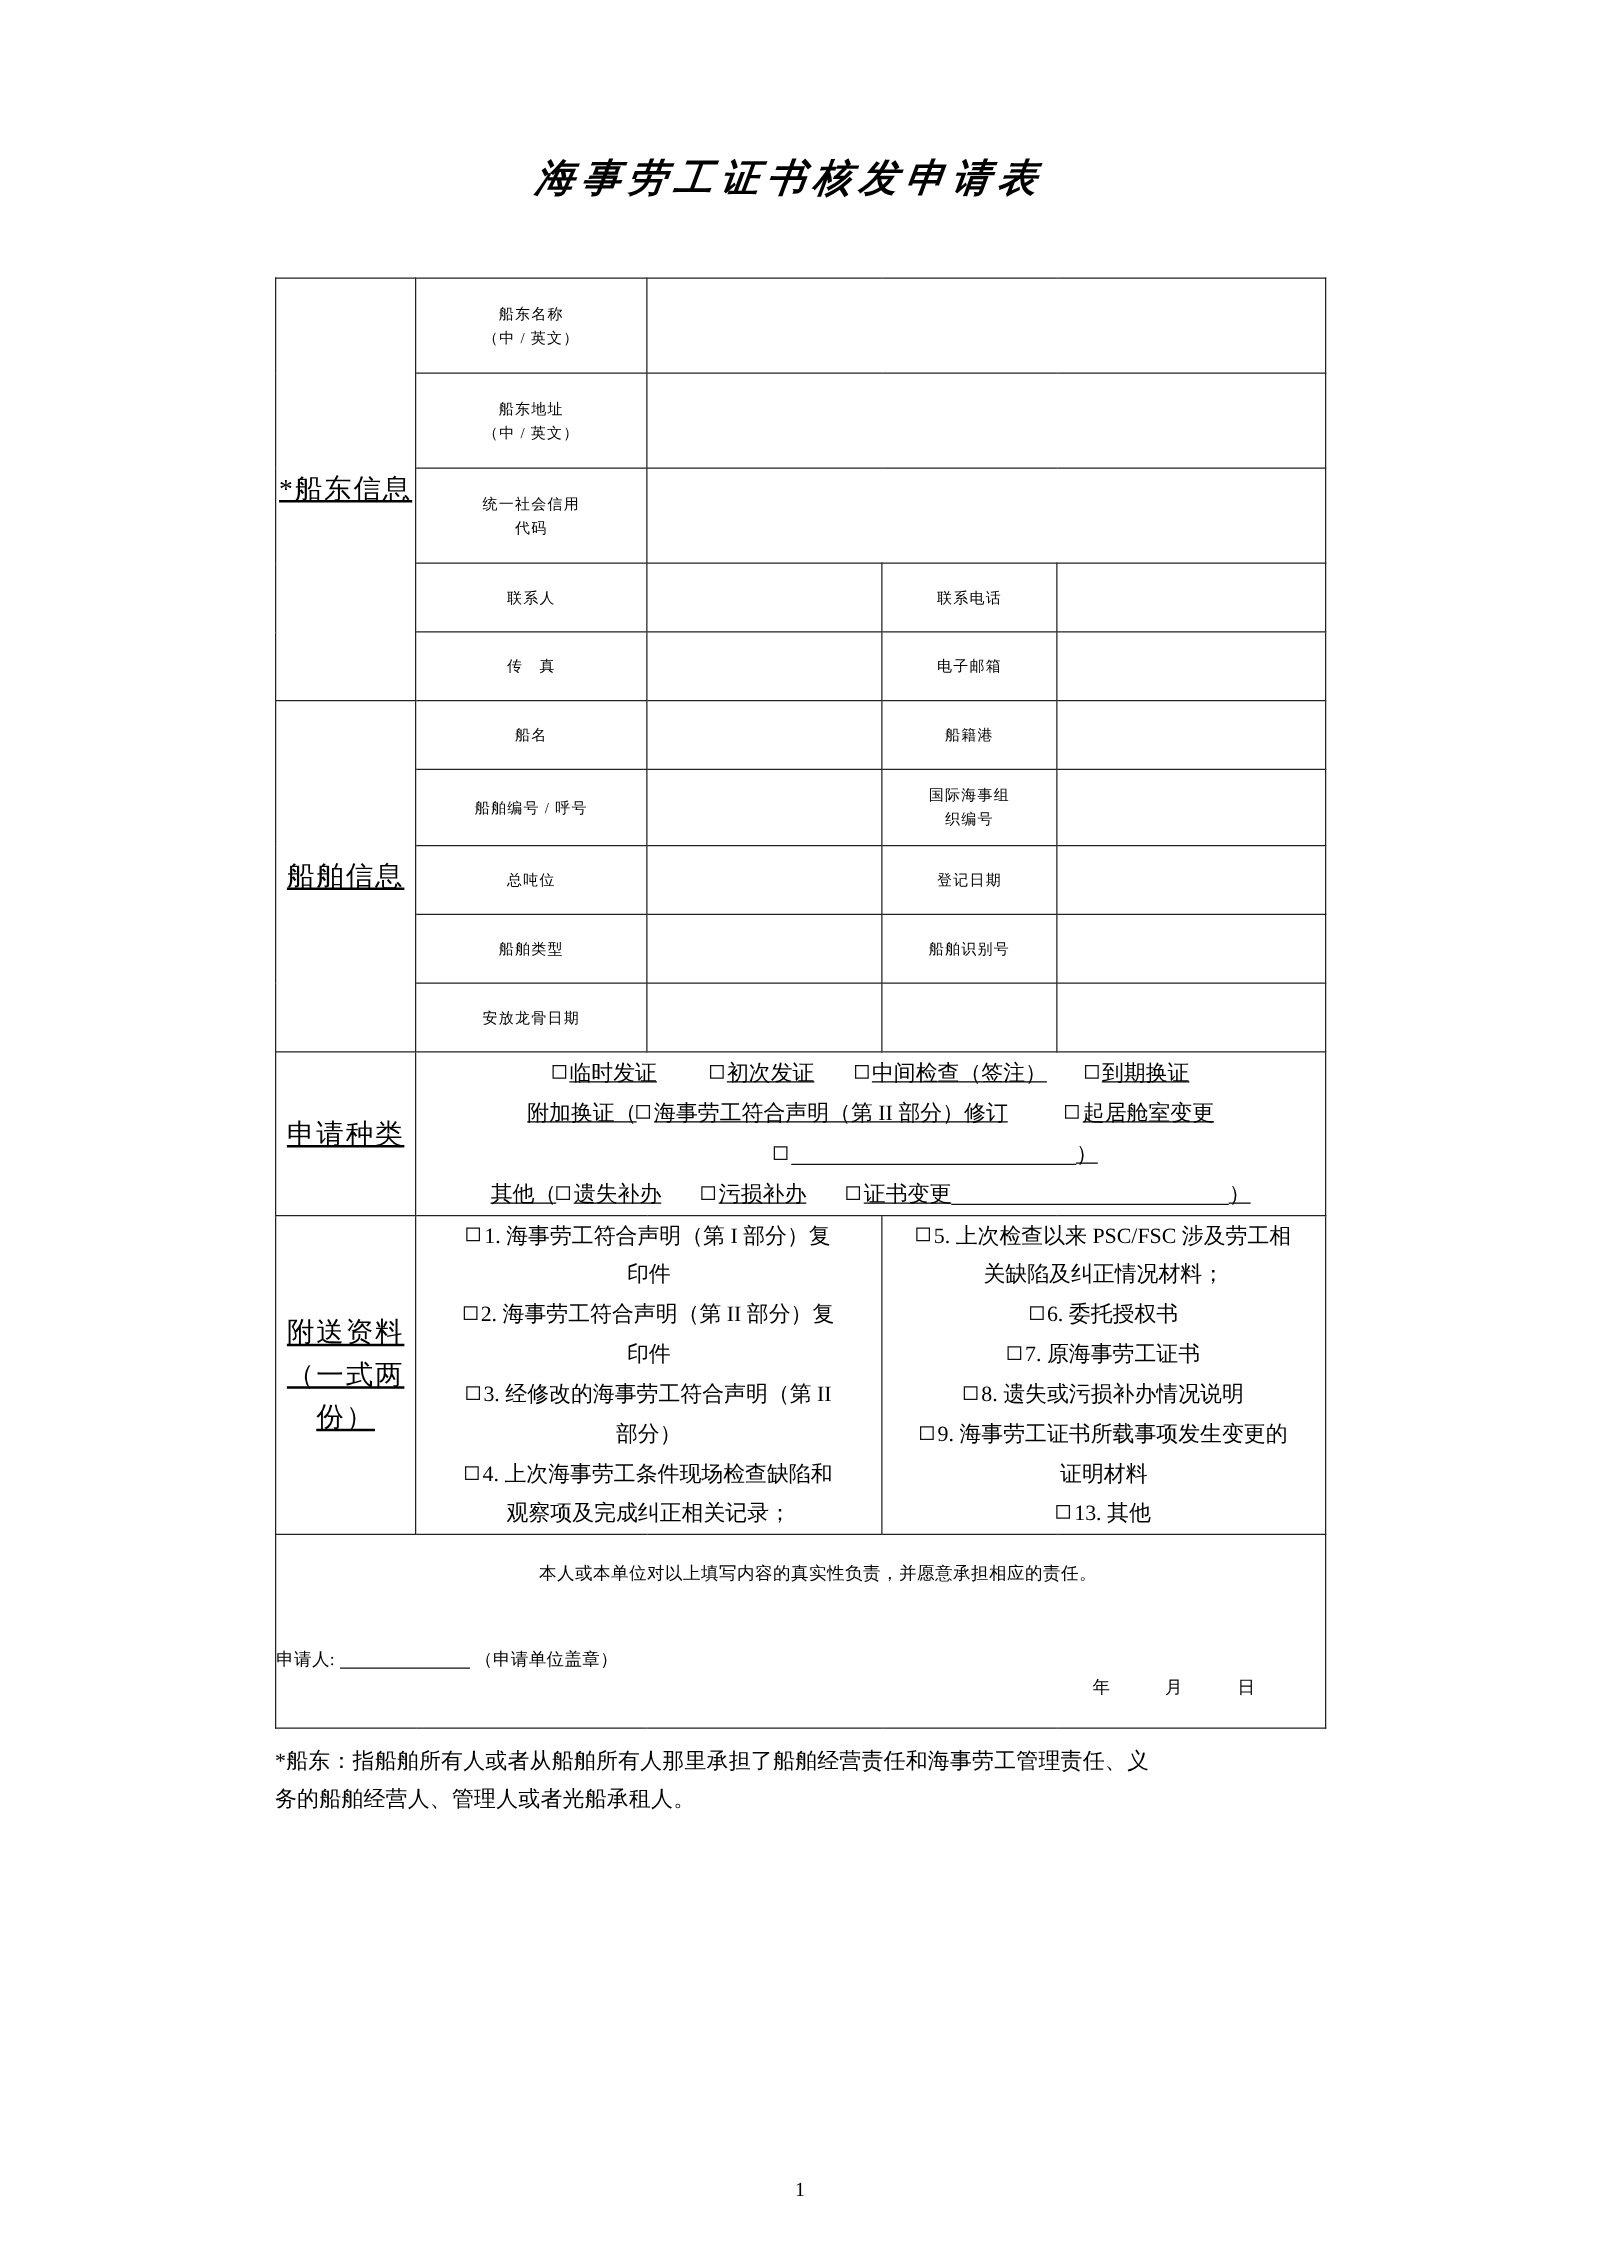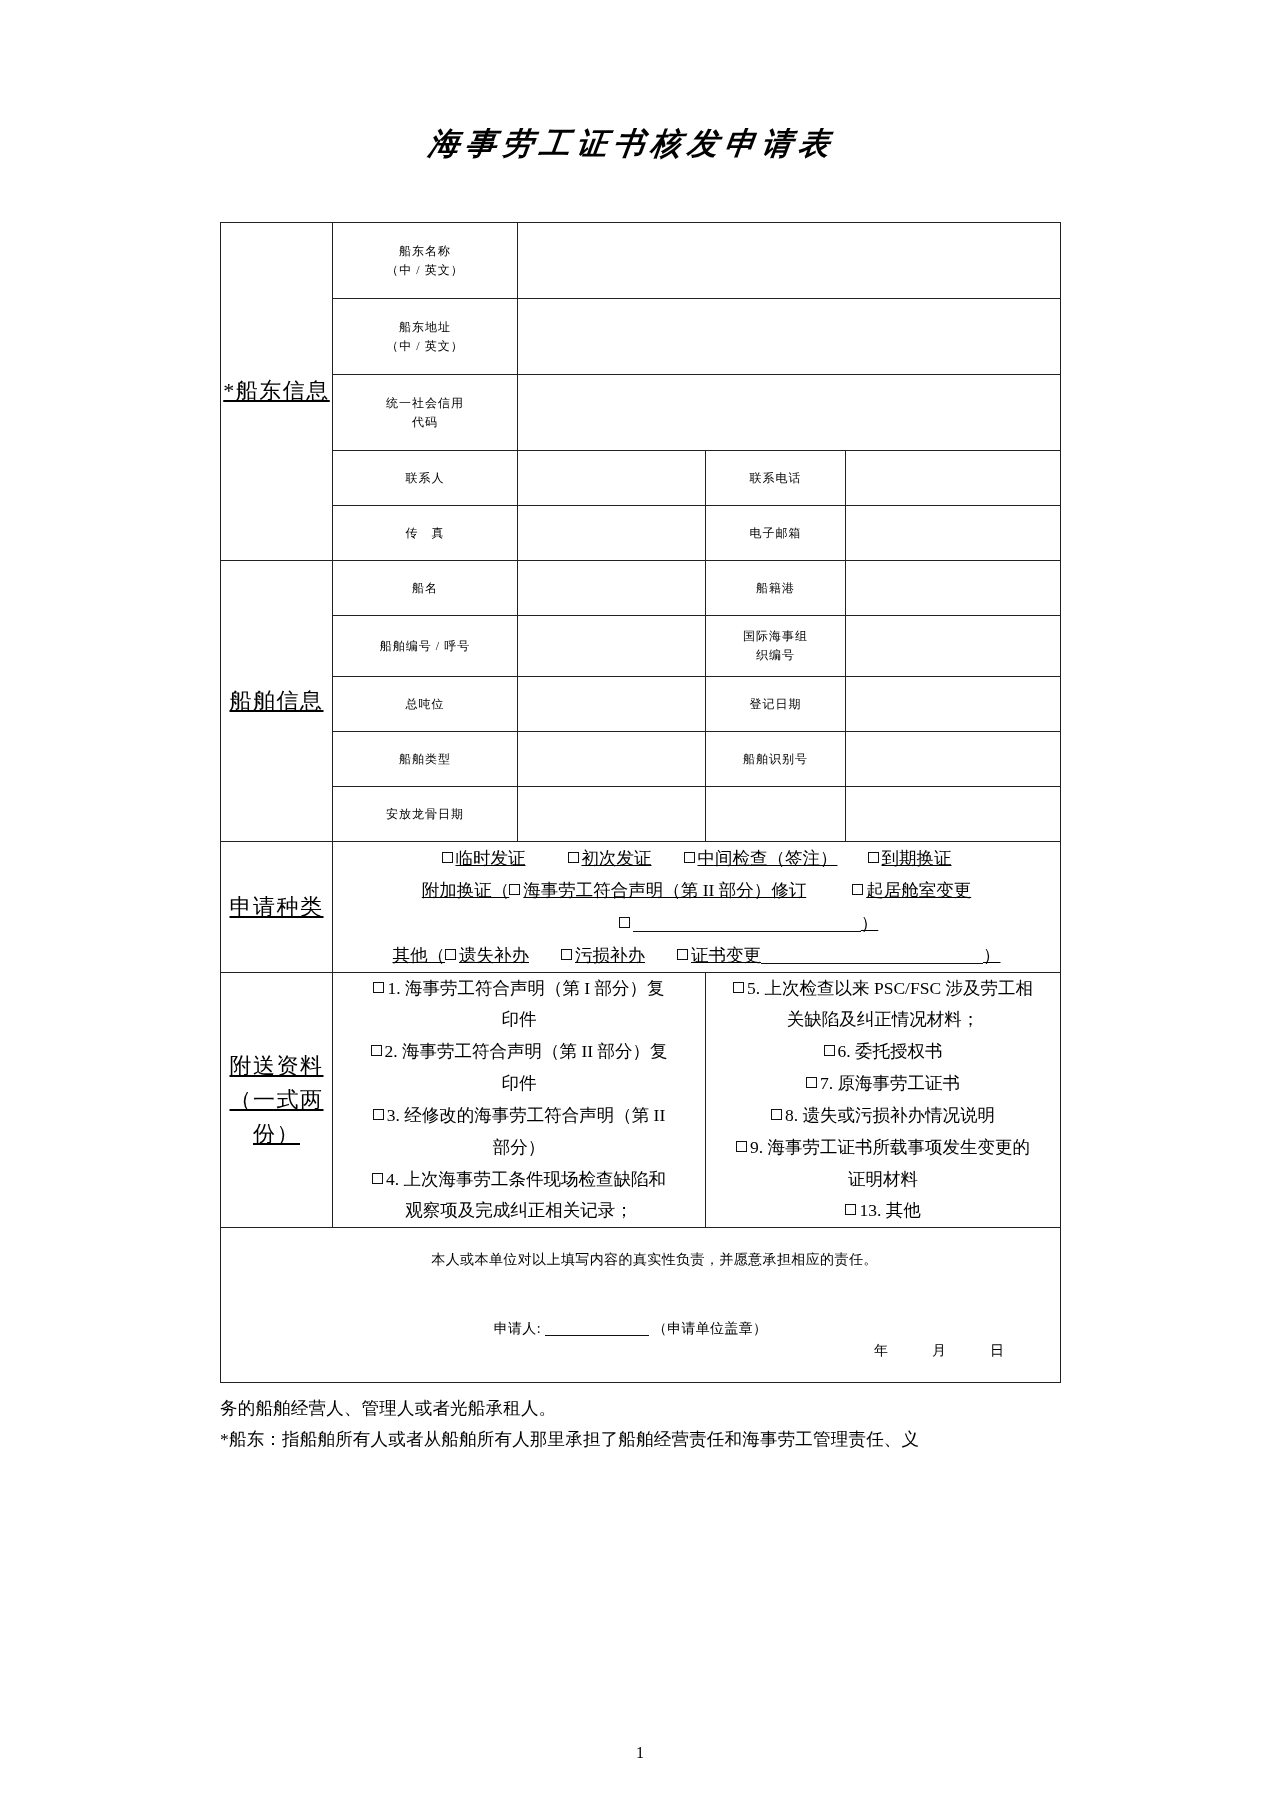--- a/index.html
+++ b/index.html
@@ -118,21 +118,21 @@
   .decl-cell {
     text-align: left;
     padding: 18px 22px 22px 22px;
     height: 154px;
     vertical-align: top;
     font-size: 14px;
   }
   .decl-line1 { padding-left: 28px; letter-spacing: 0.4px; }
   .decl-sign {
     margin-top: 48px;
-    text-align: center;
+    text-align: left;
     padding-right: 20px;
     letter-spacing: 0.3px;
   }
   .sign-blank {
     display: inline-block;
     width: 104px;
     border-bottom: 1.4px solid #111;
     vertical-align: -3px;
     margin: 0 4px;
   }
@@ -305,19 +305,19 @@
           </div>
           <div class="decl-date">
             <span>年</span><span class="d-gap"></span><span>月</span><span class="d-gap"></span><span>日</span>
           </div>
         </td>
       </tr>
     </tbody>
       </table>
 
     <div class="footnote">
+      <div>*船东：指船舶所有人或者从船舶所有人那里承担了船舶经营责任和海事劳工管理责任、义</div>
       <div>务的船舶经营人、管理人或者光船承租人。</div>
-      <div>*船东：指船舶所有人或者从船舶所有人那里承担了船舶经营责任和海事劳工管理责任、义</div>
     </div>
   </div>
 
   <div class="page-num">1</div>
 </div>
 
 </body></html>

